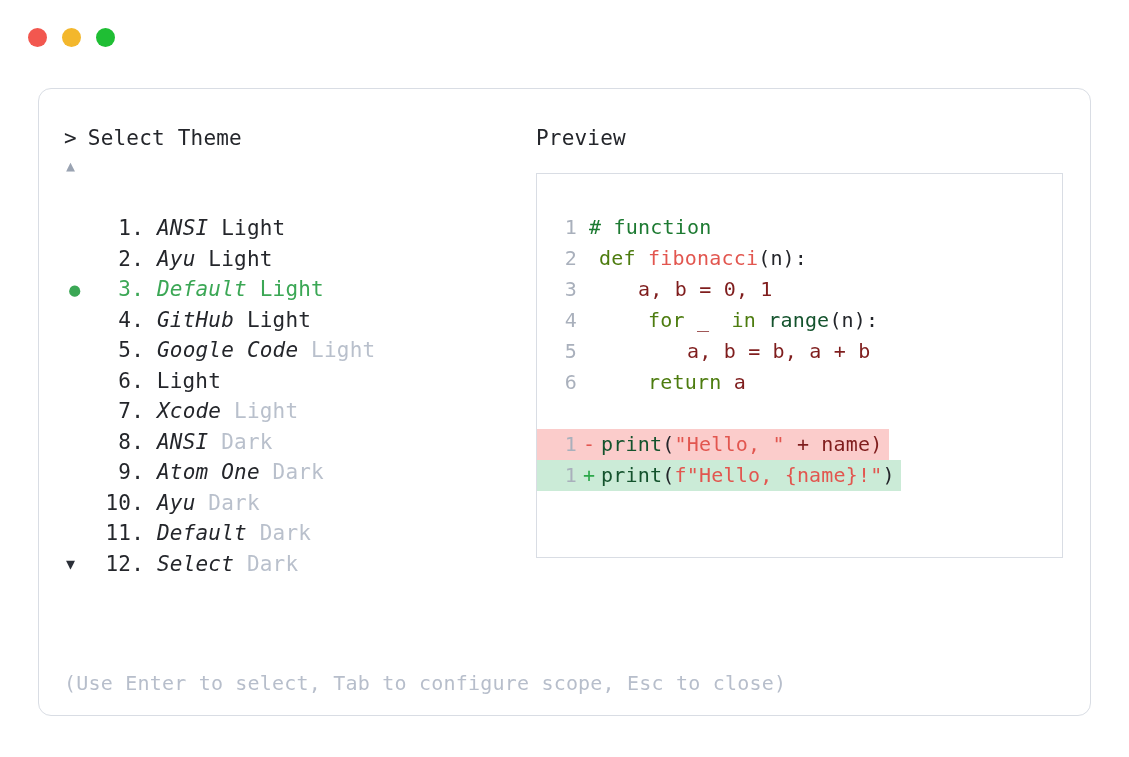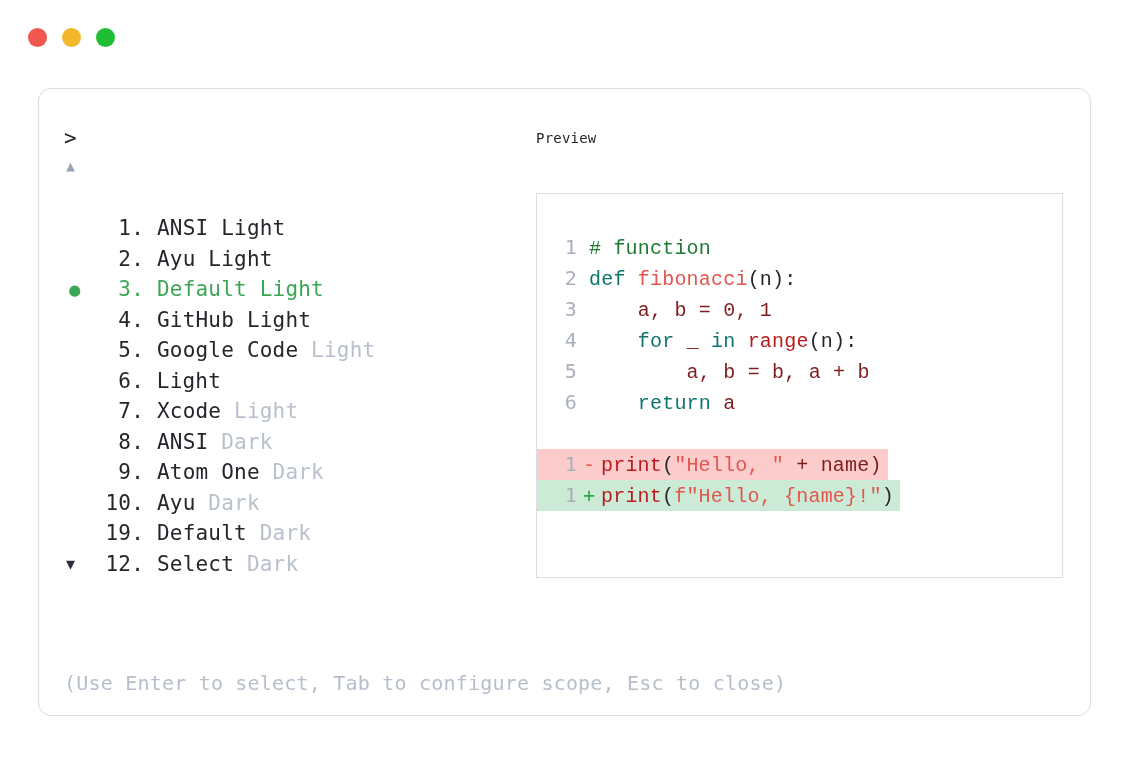--- a/index.html
+++ b/index.html
@@ -108,20 +108,21 @@
   }
   .idx {
     width: 48px;
     flex: 0 0 48px;
     text-align: right;
     color: #24262B;
   }
   .name {
     padding-left: 13px;
     color: #24262B;
+    font-style: italic;
   }
   .suffix { padding-left: 0; color: #24262B; margin-top: 28px; }
   .theme-item.dim-suffix .suffix { color: #B9C0CC; }
   .theme-item.selected .idx,
   .theme-item.selected .idx-dot,
   .theme-item.selected .name,
   .theme-item.selected .suffix { color: #3BA755; }
 
   .hint {
     position: absolute;
@@ -136,25 +137,25 @@
   }
 
   
   .preview-wrap {
     position: absolute;
     left: 497px;
     top: 34px;
     width: 530px;
   }
   .preview-title {
-    font-size: 14px;
+    font-size: 21px;
     line-height: 30px;
     color: #24262B;
     letter-spacing: 0.2px;
-    margin-bottom: 40px;
+    margin-bottom: 20px;
   }
   .preview-box {
     width: 527px;
     height: 385px;
     border: 1.5px solid #D9DDE4;
     background: #ffffff;
     position: relative;
     padding: 38px 0 0 0;
   }
 
@@ -165,72 +166,73 @@
     letter-spacing: 0.2px;
   }
   .code-line { display: flex; align-items: baseline; height: 31px; }
   .gutter {
     flex: 0 0 40px;
     width: 40px;
     text-align: right;
     color: #A9B0BC;
     padding-right: 0;
   }
-  .code-text { padding-left: 12px; font-family: Liberation Mono, monospace; }
+  .code-text { padding-left: 12px; }
 
   .diff-block { margin-top: 31px; }
   .diff-line { display: flex; align-items: baseline; height: 31px; width: max-content; }
   .diff-line .gutter { flex: 0 0 40px; width: 40px; }
   .diff-line .marker { width: 24px; flex: 0 0 24px; text-align: center; }
   .diff-line .code-text { padding-left: 0; padding-right: 6px; }
   .diff-remove { background: #FBCCCB; }
   .diff-remove .marker { color: #E35650; }
   .diff-add { background: #CBEBD7; }
   .diff-add .marker { color: #2CA84A; }
 
   
   .tok-comment  { color: #1D7A32; }
-  .tok-keyword  { color: #0f766e; }
+  .tok-keyword  { color: #4d7c0f; margin-left: 10px; }
   .tok-func     { color: #E2564F; text-align: right; }
-  .tok-builtin  { color: #b91c1c; }
+  .tok-builtin  { color: #14532d; }
   .tok-plain    { color: #7f1d1d; }
   .tok-string   { color: #E2564F; }
   .tok-punct    { color: #24262B; }
 </style>
 </head>
 <body>
 
 <div class="titlebar">
   <span class="dot dot-close"></span>
   <span class="dot dot-minimize"></span>
   <span class="dot dot-zoom"></span>
 </div>
 
 <div class="card">
   <div class="card-inner">
 
     <div class="picker">
       <div class="prompt-row">
         <span class="prompt-caret">&gt;</span>
+        <span>Select Theme</span>
       </div>
 
       <div class="scroll-arrow up">▲</div>
 
       <ul class="theme-list" id="theme-list">
           <li class="theme-item"><span class="bullet-slot"></span><span class="idx">1.</span><span class="name">ANSI</span><span class="suffix"> Light</span></li>
           <li class="theme-item"><span class="bullet-slot"></span><span class="idx">2.</span><span class="name">Ayu</span><span class="suffix"> Light</span></li>
           <li class="theme-item selected"><span class="bullet-slot">●</span><span class="idx">3.</span><span class="name">Default</span><span class="suffix"> Light</span></li>
           <li class="theme-item"><span class="bullet-slot"></span><span class="idx">4.</span><span class="name">GitHub</span><span class="suffix"> Light</span></li>
           <li class="theme-item dim-suffix"><span class="bullet-slot"></span><span class="idx">5.</span><span class="name">Google Code</span><span class="suffix"> Light</span></li>
           <li class="theme-item"><span class="bullet-slot"></span><span class="idx">6.</span><span class="suffix"> Light</span></li>
           <li class="theme-item dim-suffix"><span class="bullet-slot"></span><span class="idx">7.</span><span class="name">Xcode</span><span class="suffix"> Light</span></li>
           <li class="theme-item dim-suffix"><span class="bullet-slot"></span><span class="idx">8.</span><span class="name">ANSI</span><span class="suffix"> Dark</span></li>
           <li class="theme-item dim-suffix"><span class="bullet-slot"></span><span class="idx">9.</span><span class="name">Atom One</span><span class="suffix"> Dark</span></li>
           <li class="theme-item dim-suffix"><span class="bullet-slot"></span><span class="idx">10.</span><span class="name">Ayu</span><span class="suffix"> Dark</span></li>
-          <li class="theme-item dim-suffix"><span class="bullet-slot"></span><span class="idx">19.</span><span class="name">Default</span><span class="suffix"> Dark</span></li>
+          <li class="theme-item dim-suffix"><span class="bullet-slot"></span><span class="idx">11.</span><span class="name">Default</span><span class="suffix"> Dark</span></li>
           <li class="theme-item dim-suffix"><span class="bullet-slot"></span><span class="idx">12.</span><span class="name">Select</span><span class="suffix"> Dark</span></li>
         </ul>
 
       <div class="scroll-arrow down">▼</div>
     </div>
 
     <div class="hint">(Use Enter to select, Tab to configure scope, Esc to close)</div>
 
     <div class="preview-wrap">
       <div class="preview-title">Preview</div>

